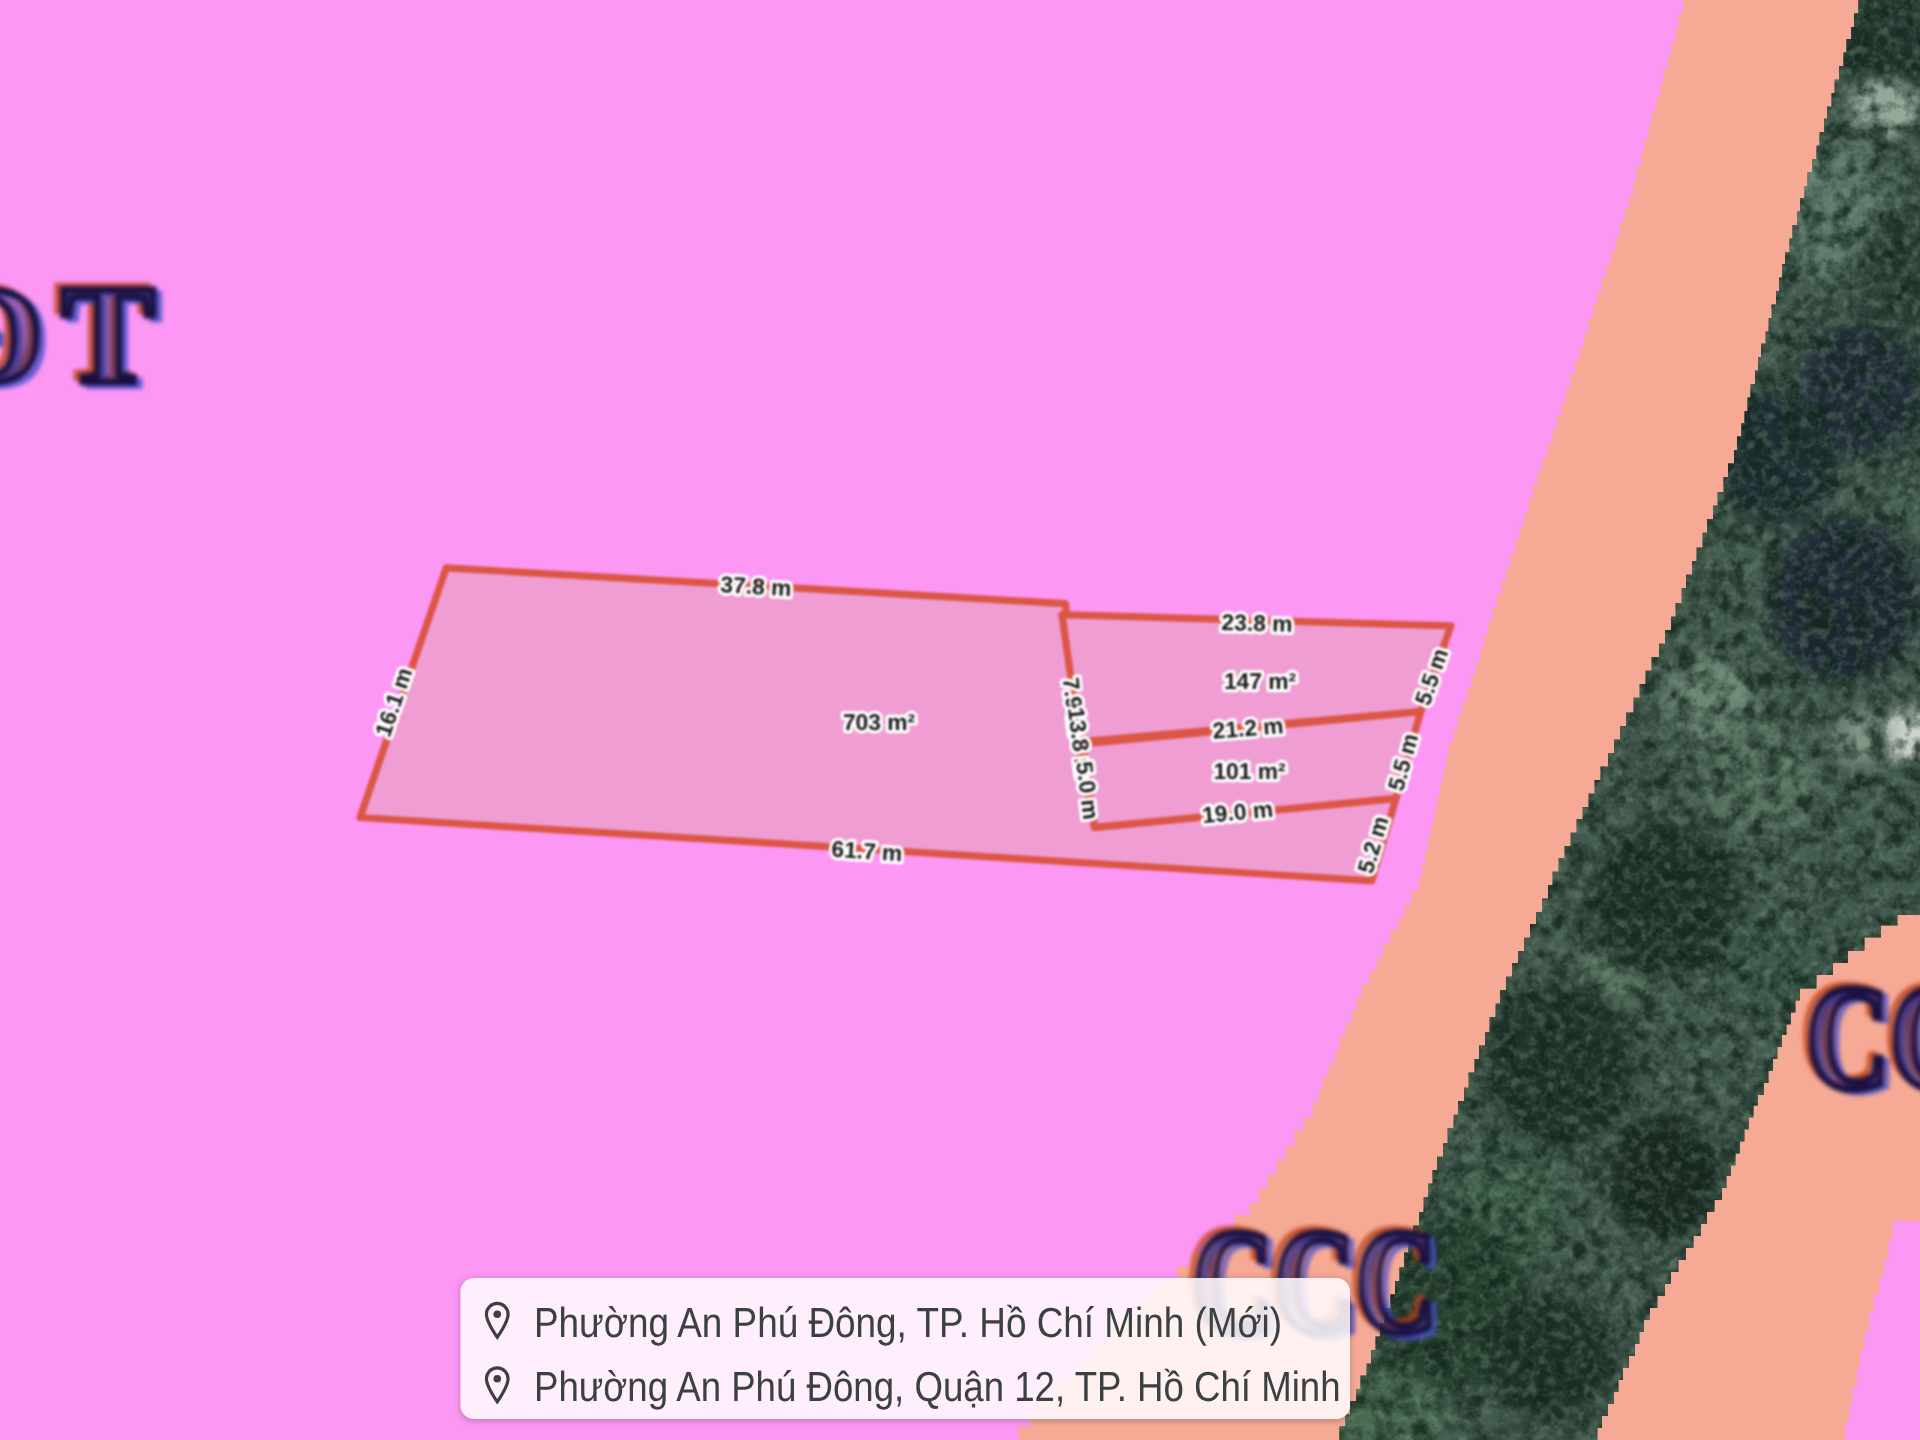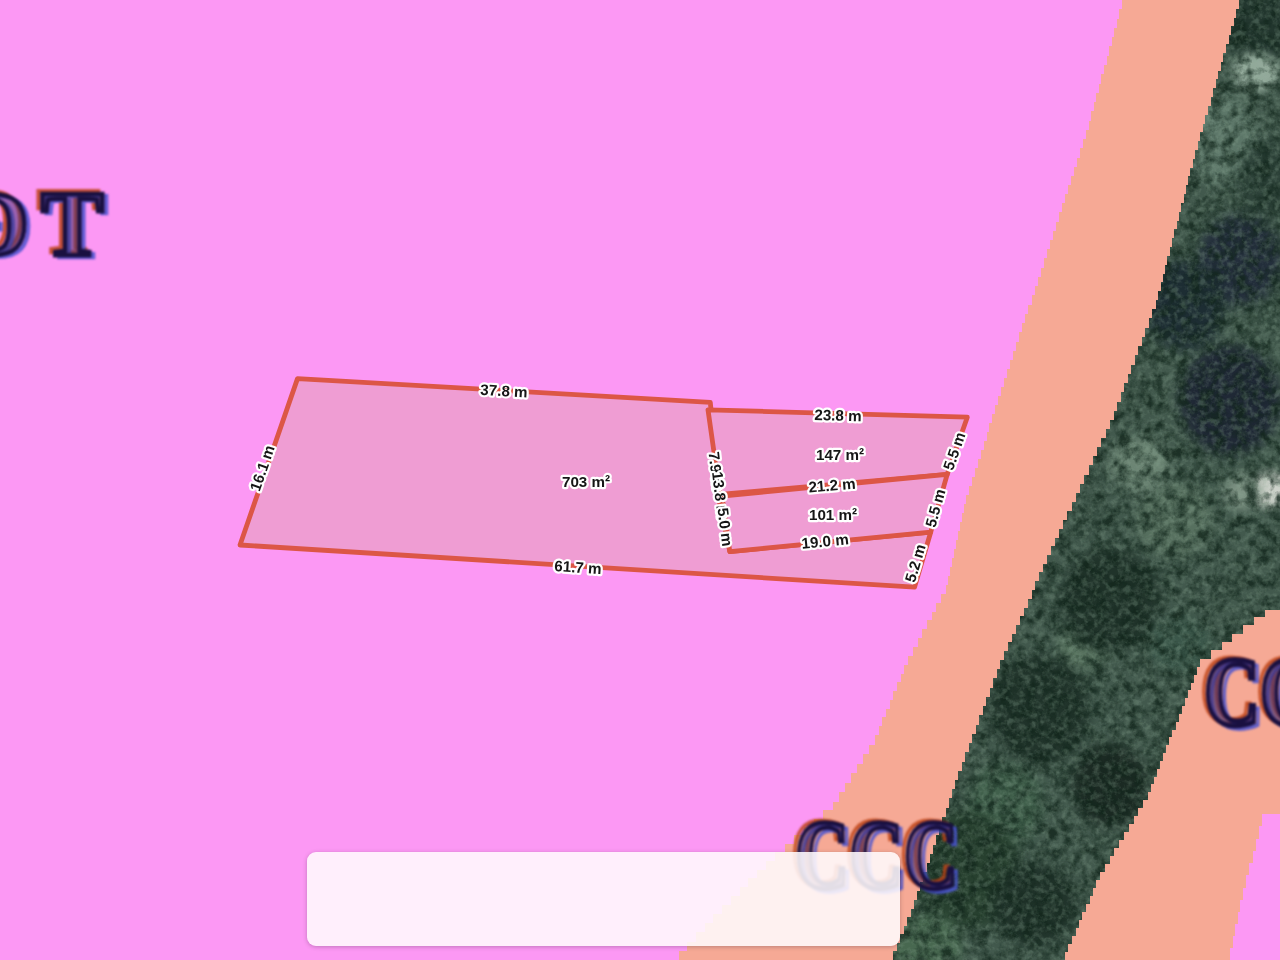--- a/index.html
+++ b/index.html
@@ -165,15 +165,29 @@
         </g>
 
 <g transform="translate(725.5,527) rotate(83)">
           <text x="0" y="5.6" text-anchor="middle" font-family="Liberation Sans, sans-serif" font-size="15.2" font-weight="bold" paint-order="stroke" stroke="#ffffff" stroke-width="4.4" stroke-linejoin="round" fill="#161616">5.0 m</text>
         </g>
   </g>
 </svg>
 
 <div id="infobox">
 
+  <div class="row">
+    <svg class="pin" width="17" height="27" viewBox="0 0 24 37">
+          <path fill="none" stroke="#3c4043" stroke-width="3" d="M12 2.2 C6.3 2.2 1.8 6.8 1.8 12.4 c0 7.6 10.2 21.6 10.2 21.6 s10.2-14 10.2-21.6 C22.2 6.8 17.7 2.2 12 2.2 z"></path>
+          <circle cx="12" cy="12.4" r="3.6" fill="#3c4043"></circle>
+        </svg>
+    <div class="t t1">Phường An Phú Đông, TP. Hồ Chí Minh (Mới)</div>
+  </div>
 
+  <div class="row">
+    <svg class="pin" width="17" height="27" viewBox="0 0 24 37">
+          <path fill="none" stroke="#3c4043" stroke-width="3" d="M12 2.2 C6.3 2.2 1.8 6.8 1.8 12.4 c0 7.6 10.2 21.6 10.2 21.6 s10.2-14 10.2-21.6 C22.2 6.8 17.7 2.2 12 2.2 z"></path>
+          <circle cx="12" cy="12.4" r="3.6" fill="#3c4043"></circle>
+        </svg>
+    <div class="t t2">Phường An Phú Đông, Quận 12, TP. Hồ Chí Minh</div>
+  </div>
 </div>
 </div>
 
 </body></html>

